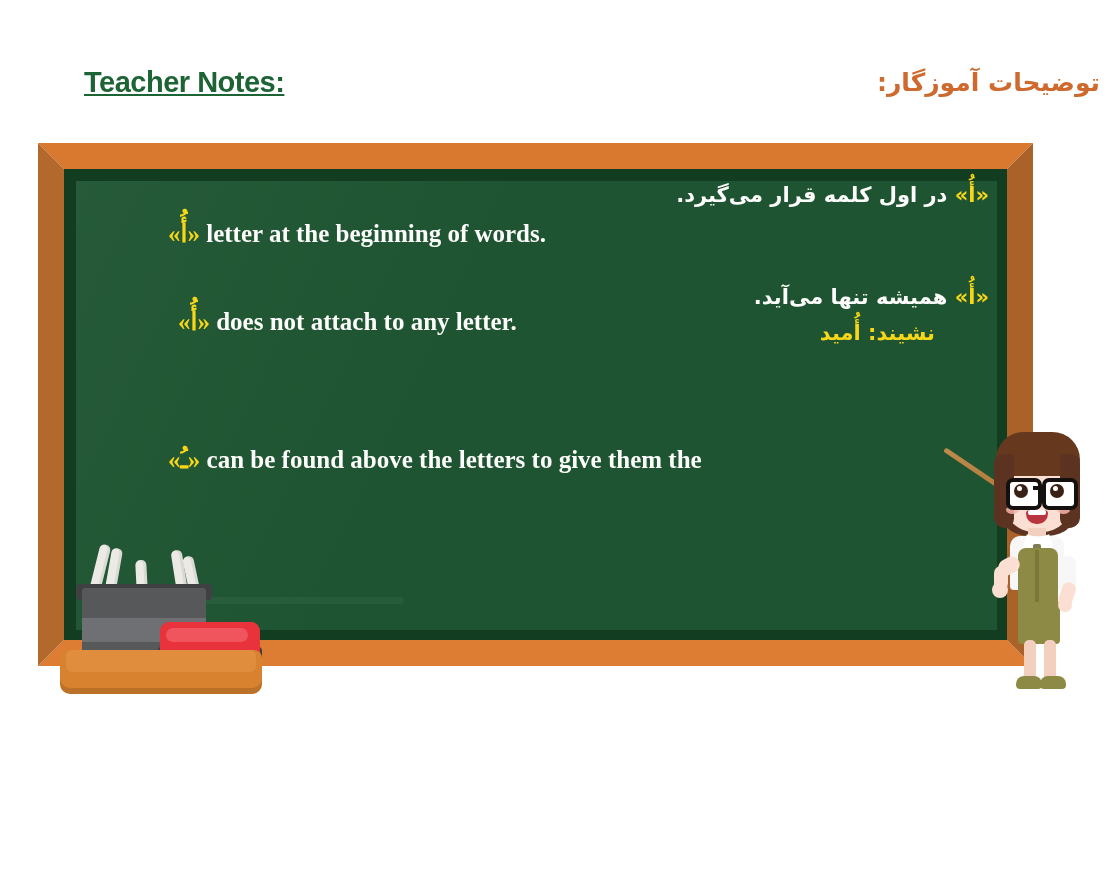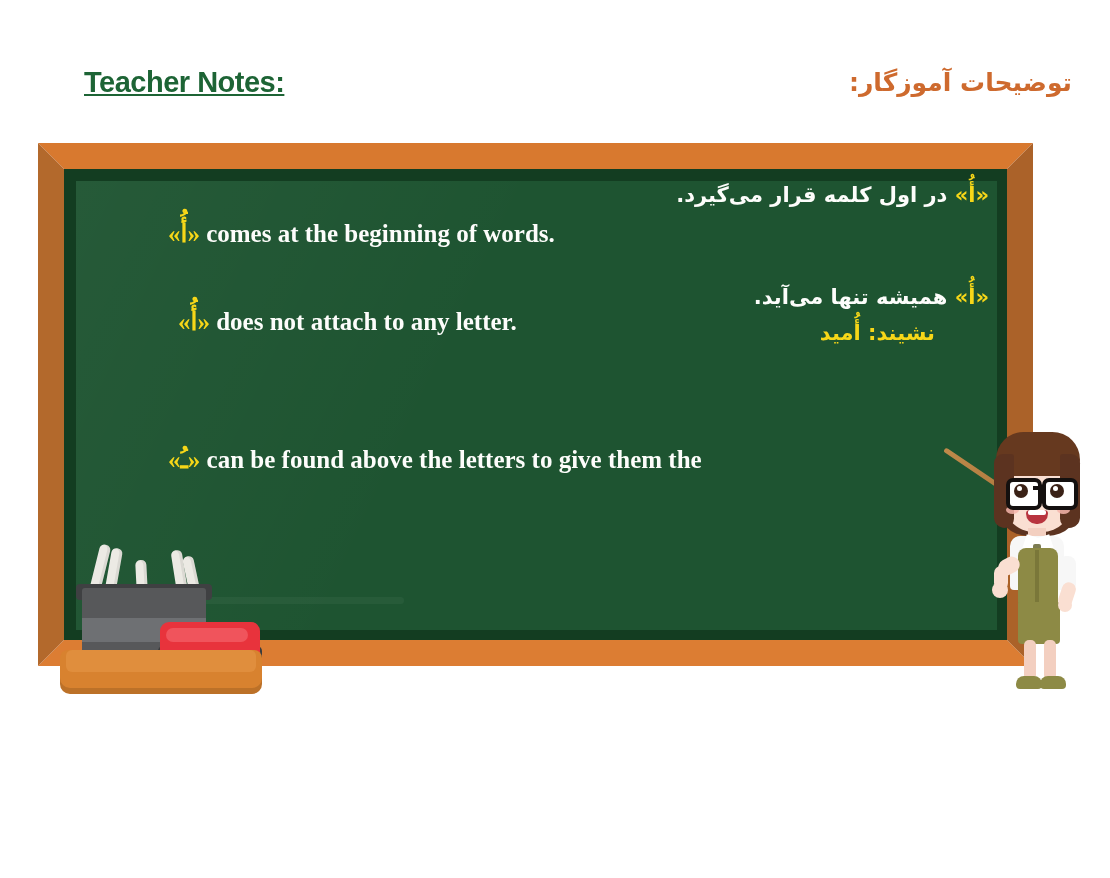--- a/index.html
+++ b/index.html
@@ -23,21 +23,21 @@
     font-family: "Liberation Sans", sans-serif;
     font-weight: bold;
     font-size: 29px;
     letter-spacing: -0.5px;
     color: #1d6435;
     white-space: nowrap;
     text-decoration: underline;
   }
   #page-title-fa {
     position: absolute;
-    right: 38px;
+    right: 10px;
     top: 68px;
     direction: rtl;
     font-family: "DejaVu Sans", sans-serif;
     font-weight: bold;
     font-size: 25px;
     color: #ce6a2e;
     white-space: nowrap;
   }
 
   
@@ -283,21 +283,21 @@
     <div class="board-inner">
       <div class="board-sheen"></div>
       <div class="board-smudge"></div>
     </div>
   </div>
 
   <div id="board-text">
 
     <div class="line fa l-fa-1"><span class="hl">«أُ»</span><span> در اول کلمه قرار می‌گیرد.</span></div>
 
-    <div class="line en l-en-1"><span class="hl">«أُ»</span><span> comes at the beginning of words.</span></div>
+    <div class="line en l-en-1"><span class="hl">«أُ»</span><span> letter at the beginning of words.</span></div>
 
     <div class="line fa l-fa-2"><span class="hl">«أُ»</span><span> همیشه تنها می‌آید.</span></div>
 
     <div class="line fa l-fa-3 hl-all">نشیند: أُمید</div>
 
     <div class="line en l-en-2"><span class="hl">«أُ»</span><span> does not attach to any letter.</span></div>
 
 
     <div class="line en l-en-3"><span class="hl">«ـُ»</span><span> can be found above the letters to give them the</span></div>
 

